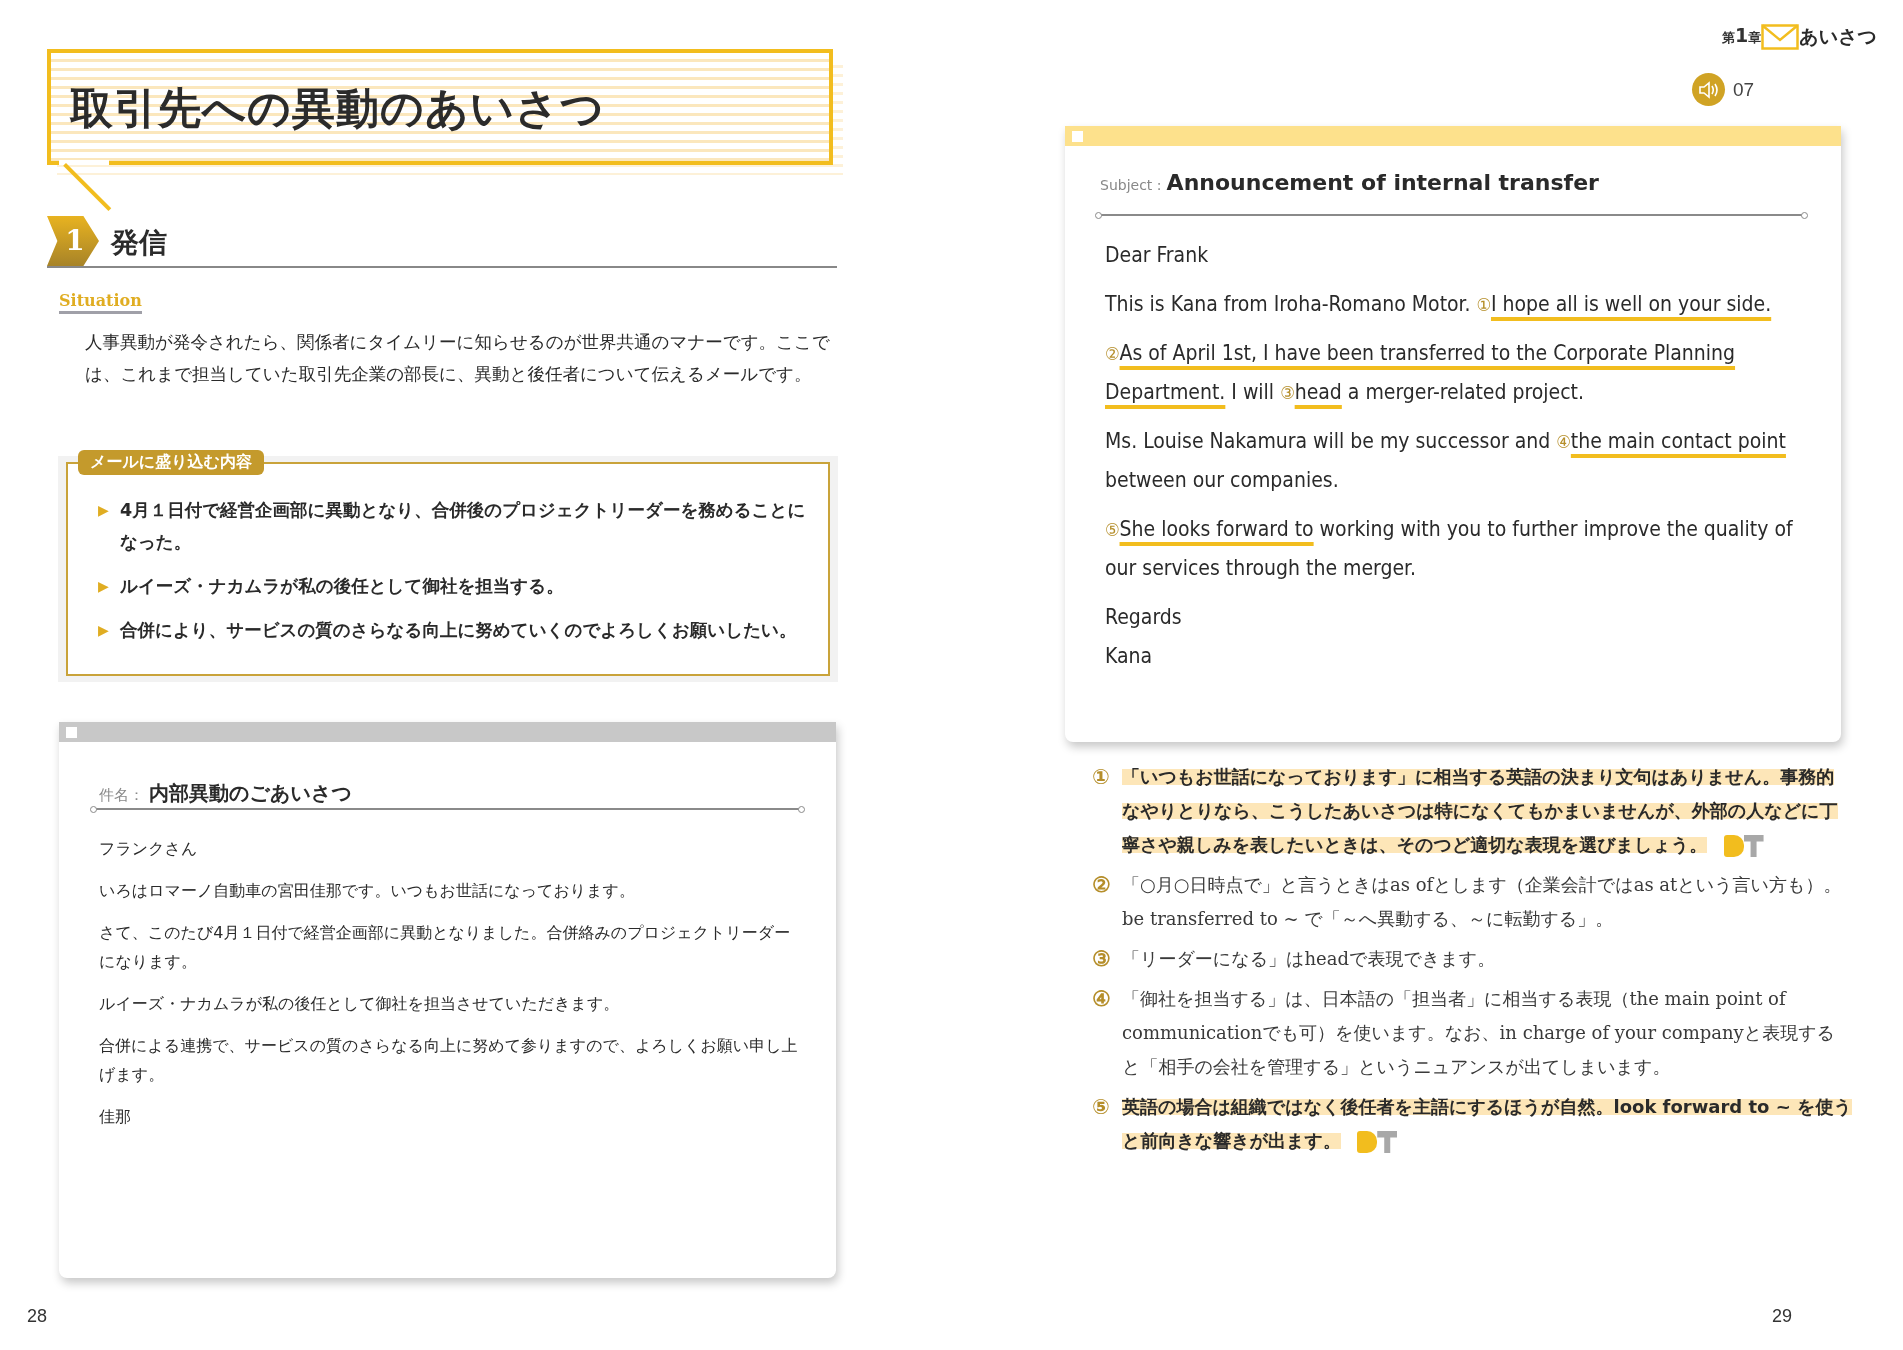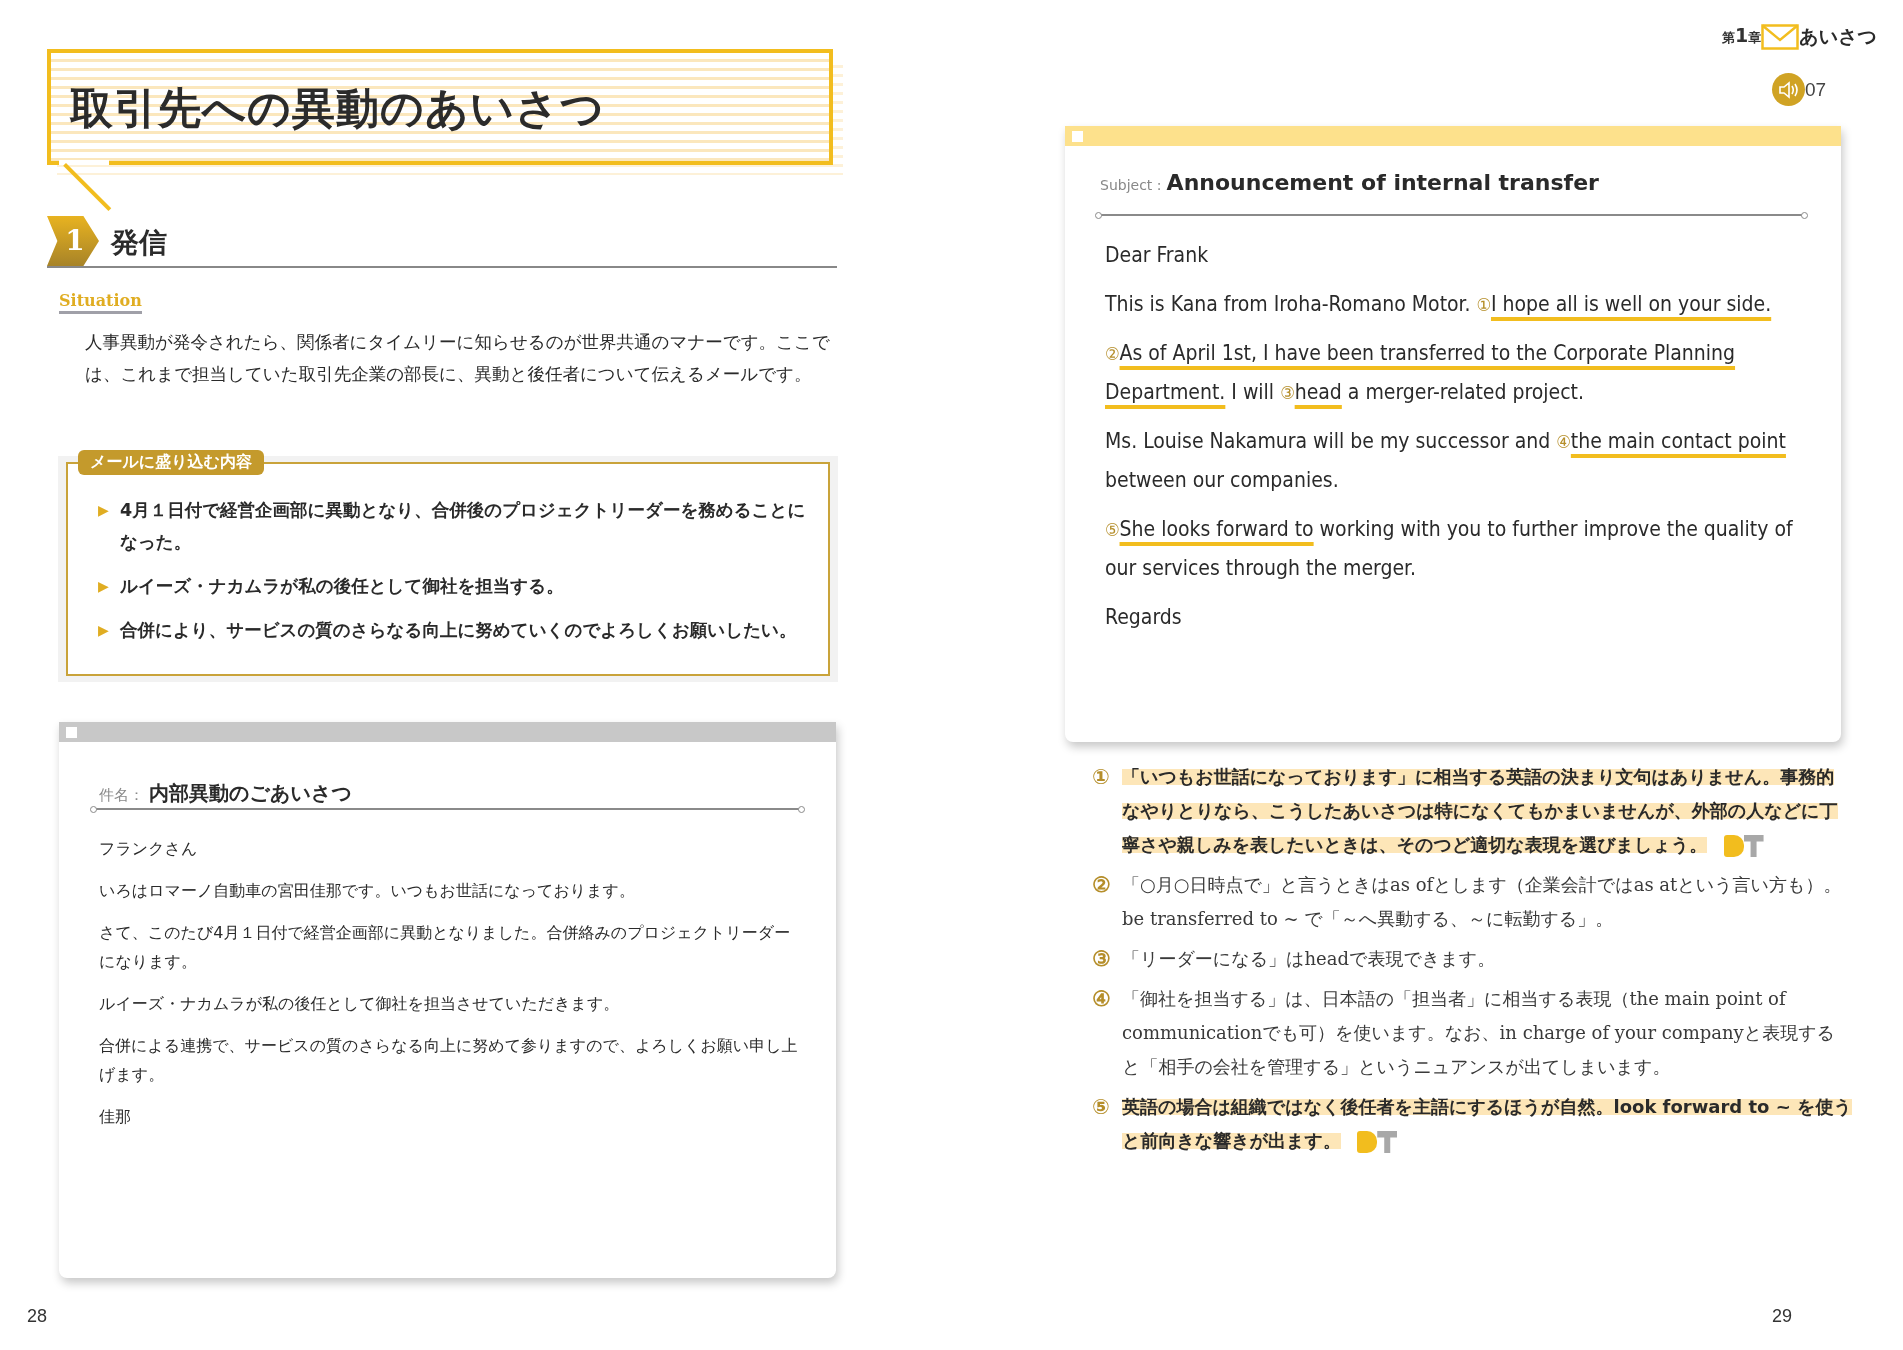--- a/index.html
+++ b/index.html
@@ -76,21 +76,21 @@
   .jp-body p { line-height: 29px; margin-bottom: 13px; }
 
   .page-num { position: absolute; font-size: 18px; color: #333; font-family: "Liberation Sans", sans-serif; }
 
   
   .chapter-tag { position: absolute; left: 1722px; top: 24px; display: flex; align-items: flex-start; }
   .chapter-num { font-size: 13px; font-weight: bold; color: #333; }
   .chapter-num b { font-size: 19px; }
   .mail-icon { width: 38px; height: 26px; }
   .chapter-label { font-size: 19px; font-weight: bold; color: #2a2a2a; }
-  .audio-tag { position: absolute; left: 1772px; top: 73px; display: flex; align-items: center; }
+  .audio-tag { position: absolute; left: 1692px; top: 73px; display: flex; align-items: center; gap: 8px; }
   .audio-icon { width: 33px; height: 33px; border-radius: 50%; background: #d0a324; display: flex; align-items: center; justify-content: center; }
   .audio-num { font-size: 19px; color: #444; font-family: "Liberation Sans", sans-serif; }
 
   .en-card { left: 1065px; top: 118px; width: 776px; height: 616px; margin-top: 8px; }
   .en-card .bar { background: #fde18c; }
   .en-card .subject-row { left: 35px; top: 44px; }
   .en-card .subject-key { font-size: 14px; }
   .en-card .subject-val { font-size: 22px; font-family: "DejaVu Sans", sans-serif; }
   .en-card .rule { left: 33px; top: 88px; width: 707px; }
   .en-body { position: absolute; left: 40px; top: 110px; width: 700px; font-size: 21px; color: #2a2a2a; font-family: "DejaVu Sans Condensed", "DejaVu Sans", sans-serif; }
@@ -193,20 +193,21 @@
     <p>
       <span class="circ">②</span><span class="hl">As of April 1st, I have been transferred to the Corporate Planning Department.</span><span> I will </span><span class="circ">③</span><span class="hl">head</span><span> a merger-related project.</span>
     </p>
     <p>
       <span>Ms. Louise Nakamura will be my successor and </span><span class="circ">④</span><span class="hl">the main contact point</span><span> between our companies.</span>
     </p>
     <p>
       <span class="circ">⑤</span><span class="hl">She looks forward to</span><span> working with you to further improve the quality of our services through the merger.</span>
     </p>
     <p class="tight">Regards</p>
+    <p>Kana</p>
   </div>
 </div>
 
 <div class="notes">
   <div class="note em">
     <span class="n">①</span>
     <span class="txt">「いつもお世話になっております」に相当する英語の決まり文句はありません。事務的なやりとりなら、こうしたあいさつは特になくてもかまいませんが、外部の人などに丁寧さや親しみを表したいときは、そのつど適切な表現を選びましょう。</span>
     <span class="pt-icon">
         <span style="background:#f2bd1e;border-radius:3px 10px 10px 3px;"></span>
         <span style="background:#a8a8a8;clip-path:polygon(0 0,100% 0,100% 30%,65% 30%,65% 100%,35% 100%,35% 30%,0 30%);"></span>

